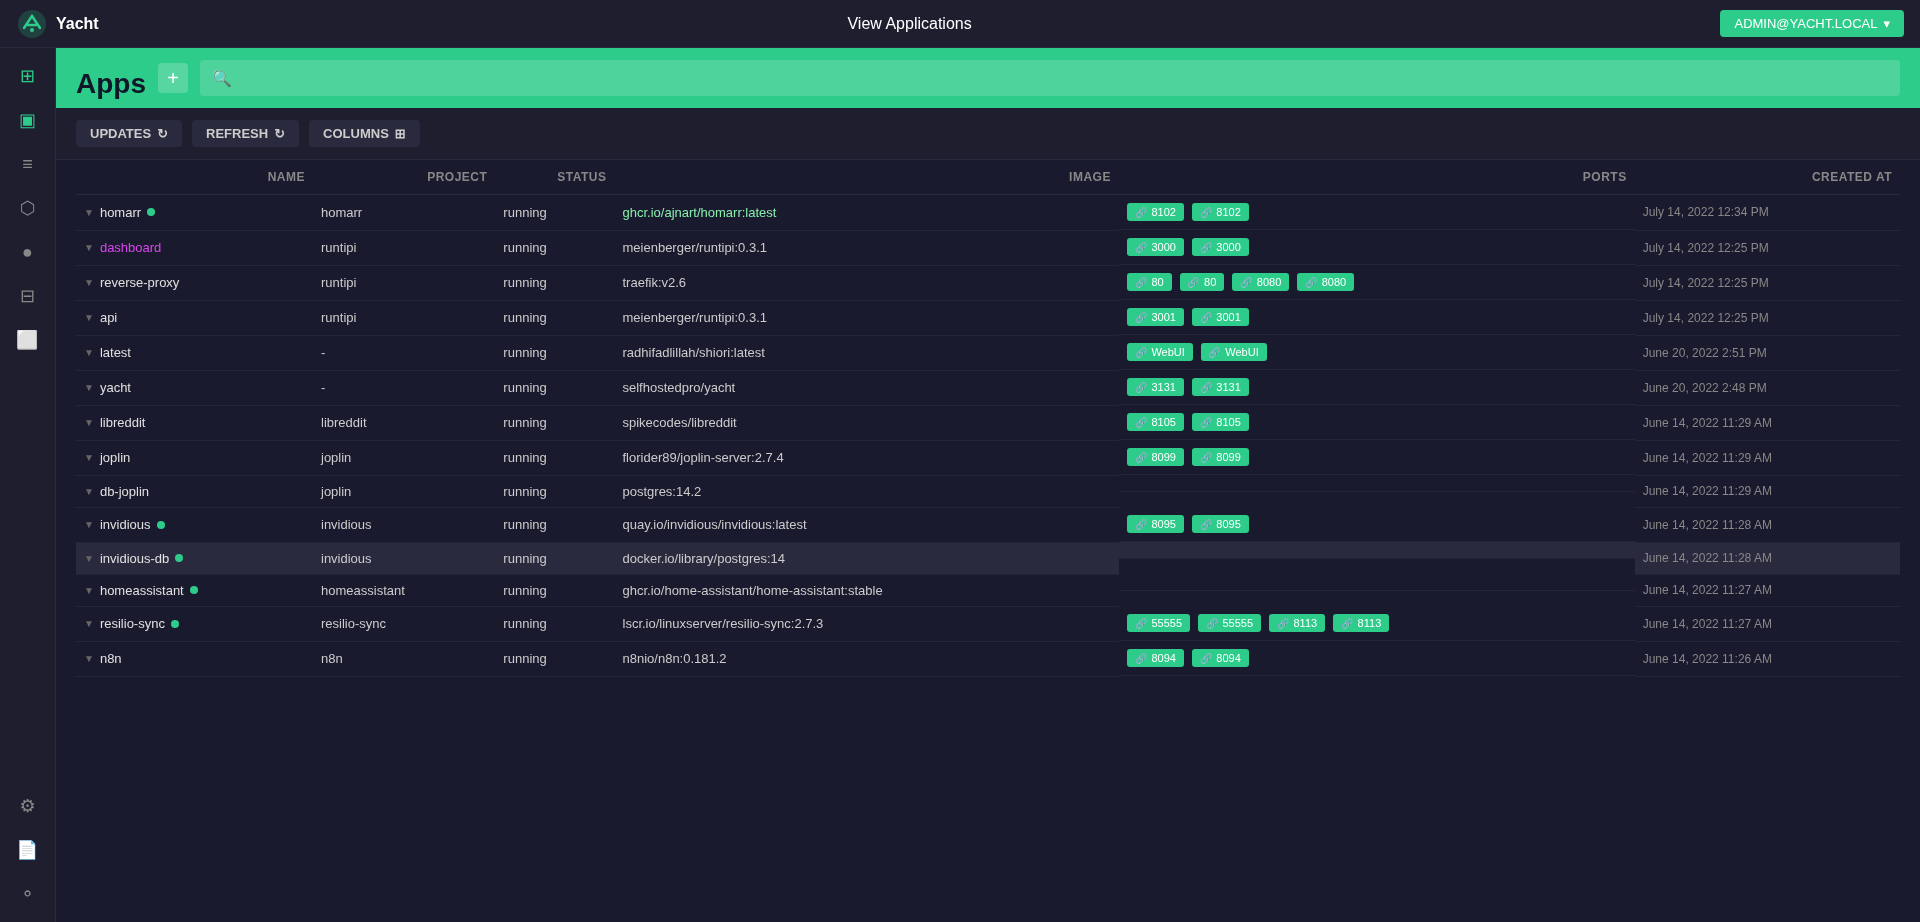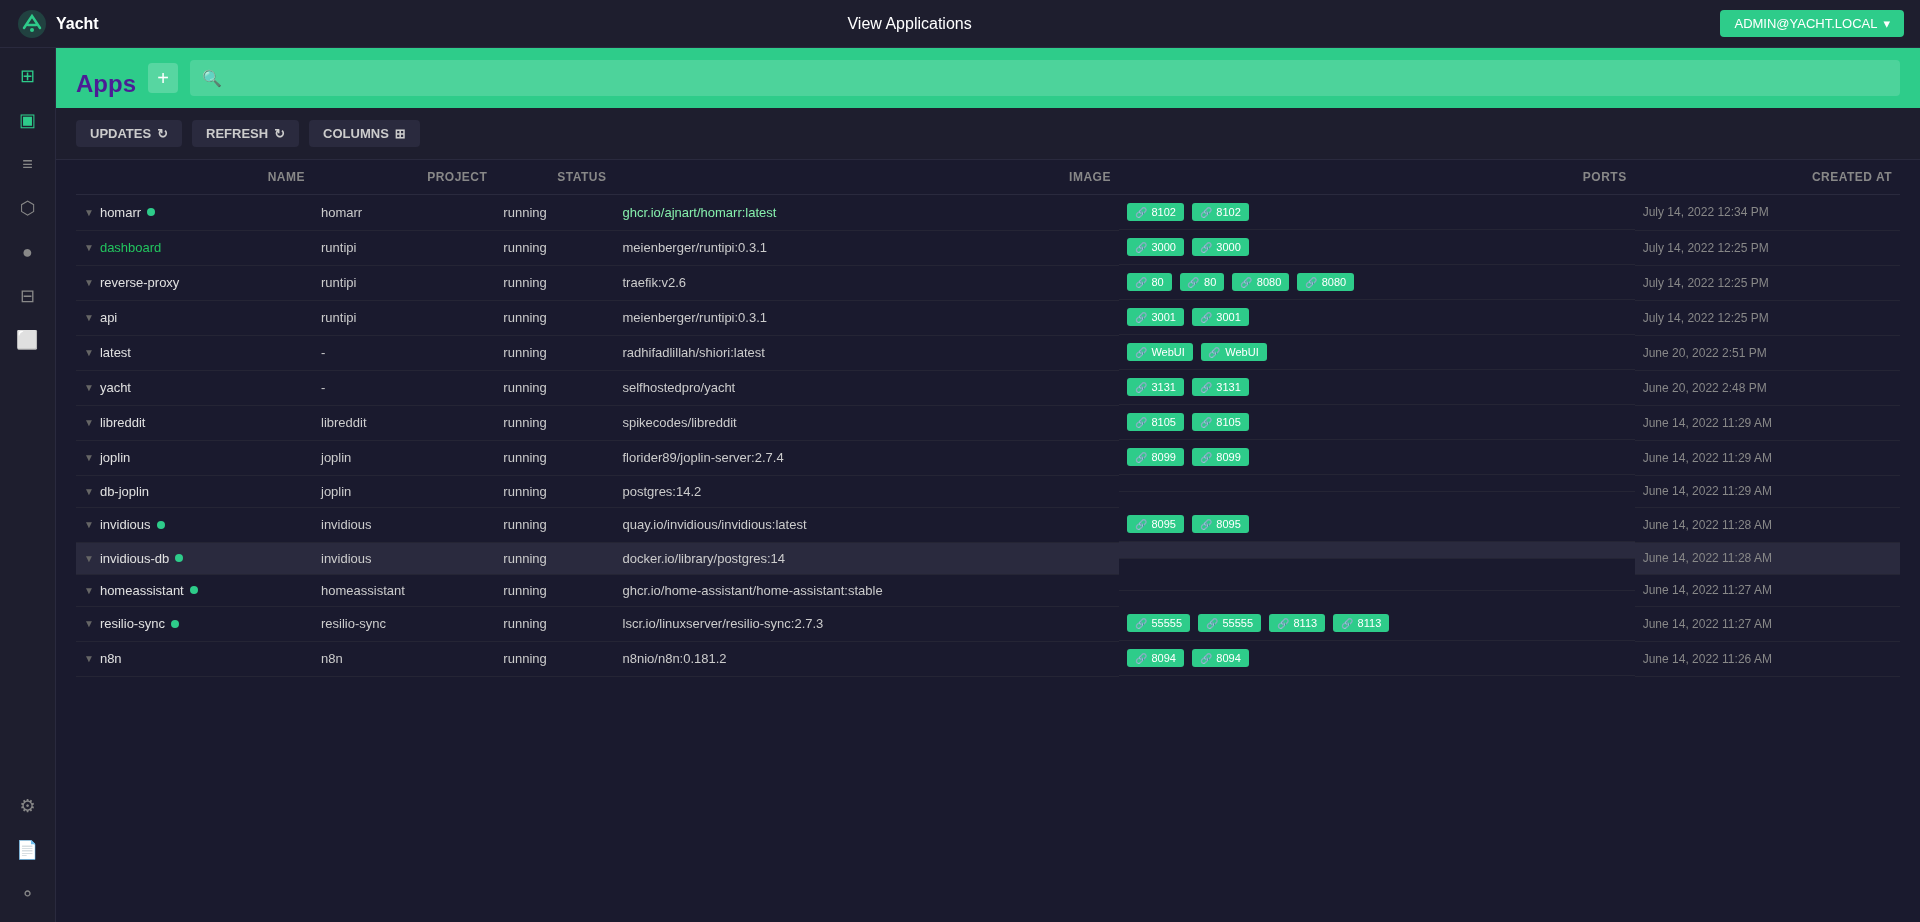--- a/index.html
+++ b/index.html
@@ -34,21 +34,21 @@
     .sidebar-bottom { margin-top: auto; margin-bottom: 8px; display: flex; flex-direction: column; gap: 4px; align-items: center; }
 
     
     .content { flex: 1; overflow-y: auto; background: #1a1a2e; }
 
     
     .apps-header {
       background: #2ecc8a; display: flex; align-items: center; padding: 0 20px;
       height: 60px; gap: 12px;
     }
-    .apps-title { color: #4c1d95; font-size: 24px; font-weight: 700; margin-top: 12px; }
+    .apps-title { color: #0f172a; font-size: 28px; font-weight: 700; margin-top: 12px; }
     .apps-add-btn {
       width: 30px; height: 30px; background: rgba(255,255,255,0.2); border: none;
       border-radius: 4px; color: #fff; font-size: 20px; display: flex; align-items: center;
       justify-content: center; cursor: pointer;
     }
     .search-bar {
       flex: 1; display: flex; align-items: center;
       background: rgba(255,255,255,0.15); border-radius: 4px; padding: 0 12px; height: 36px;
     }
     .search-input {
@@ -185,21 +185,21 @@
               <td class="ports-cell">
                 <span class="port-badge"><span class="port-badge-icon">🔗</span>8102</span>
                 <span class="port-badge"><span class="port-badge-icon">🔗</span>8102</span>
               </td>
               <td class="created-cell">July 14, 2022 12:34 PM</td>
             </tr>
             <tr>
               <td>
     <div class="name-cell">
       <span class="chevron">▼</span>
-      <span style="color:#22c55e;">dashboard</span>
+      <span style="color:#d946ef;">dashboard</span>
 
     </div>
               </td>
               <td style="color: rgb(204, 204, 204);">runtipi</td>
               <td class="status-running">running</td>
               <td style="color: rgb(204, 204, 204);">meienberger/runtipi:0.3.1</td>
               <td class="ports-cell">
                 <span class="port-badge"><span class="port-badge-icon">🔗</span>3000</span>
                 <span class="port-badge"><span class="port-badge-icon">🔗</span>3000</span>
               </td>

